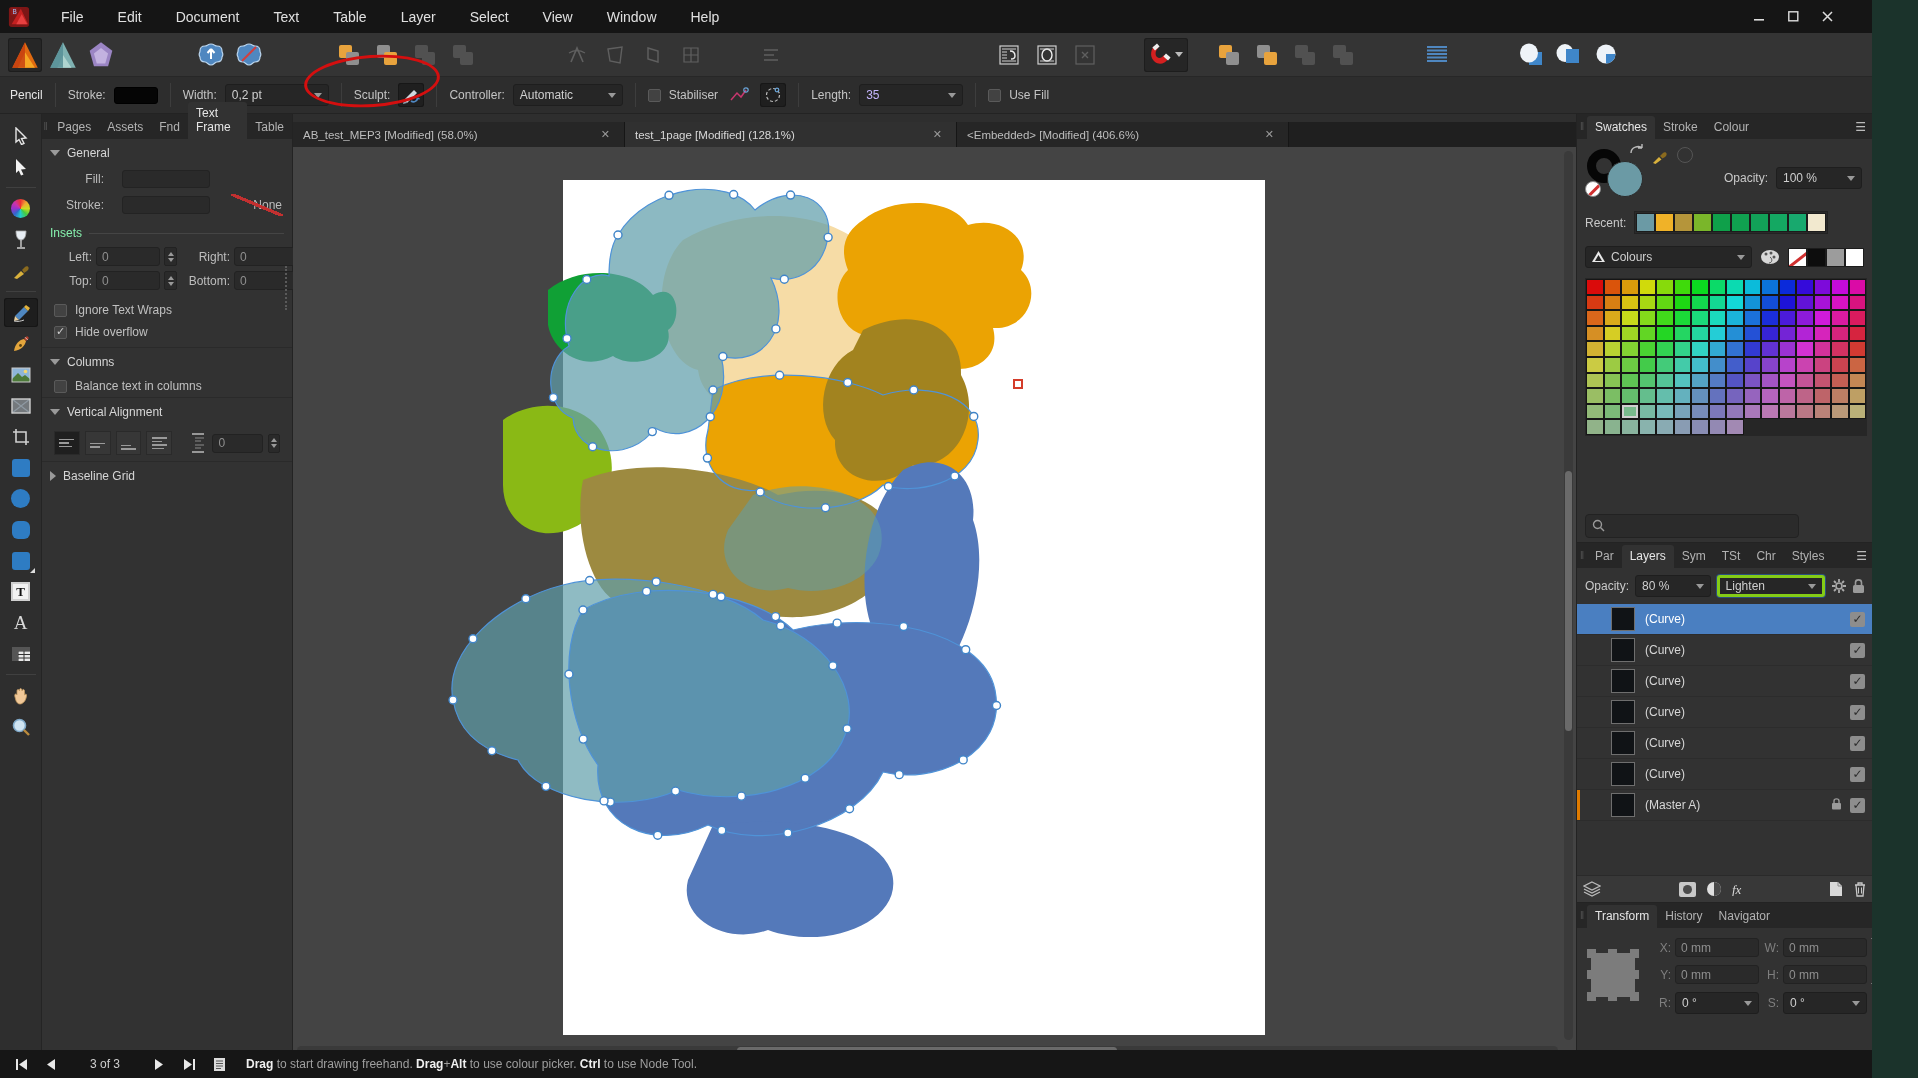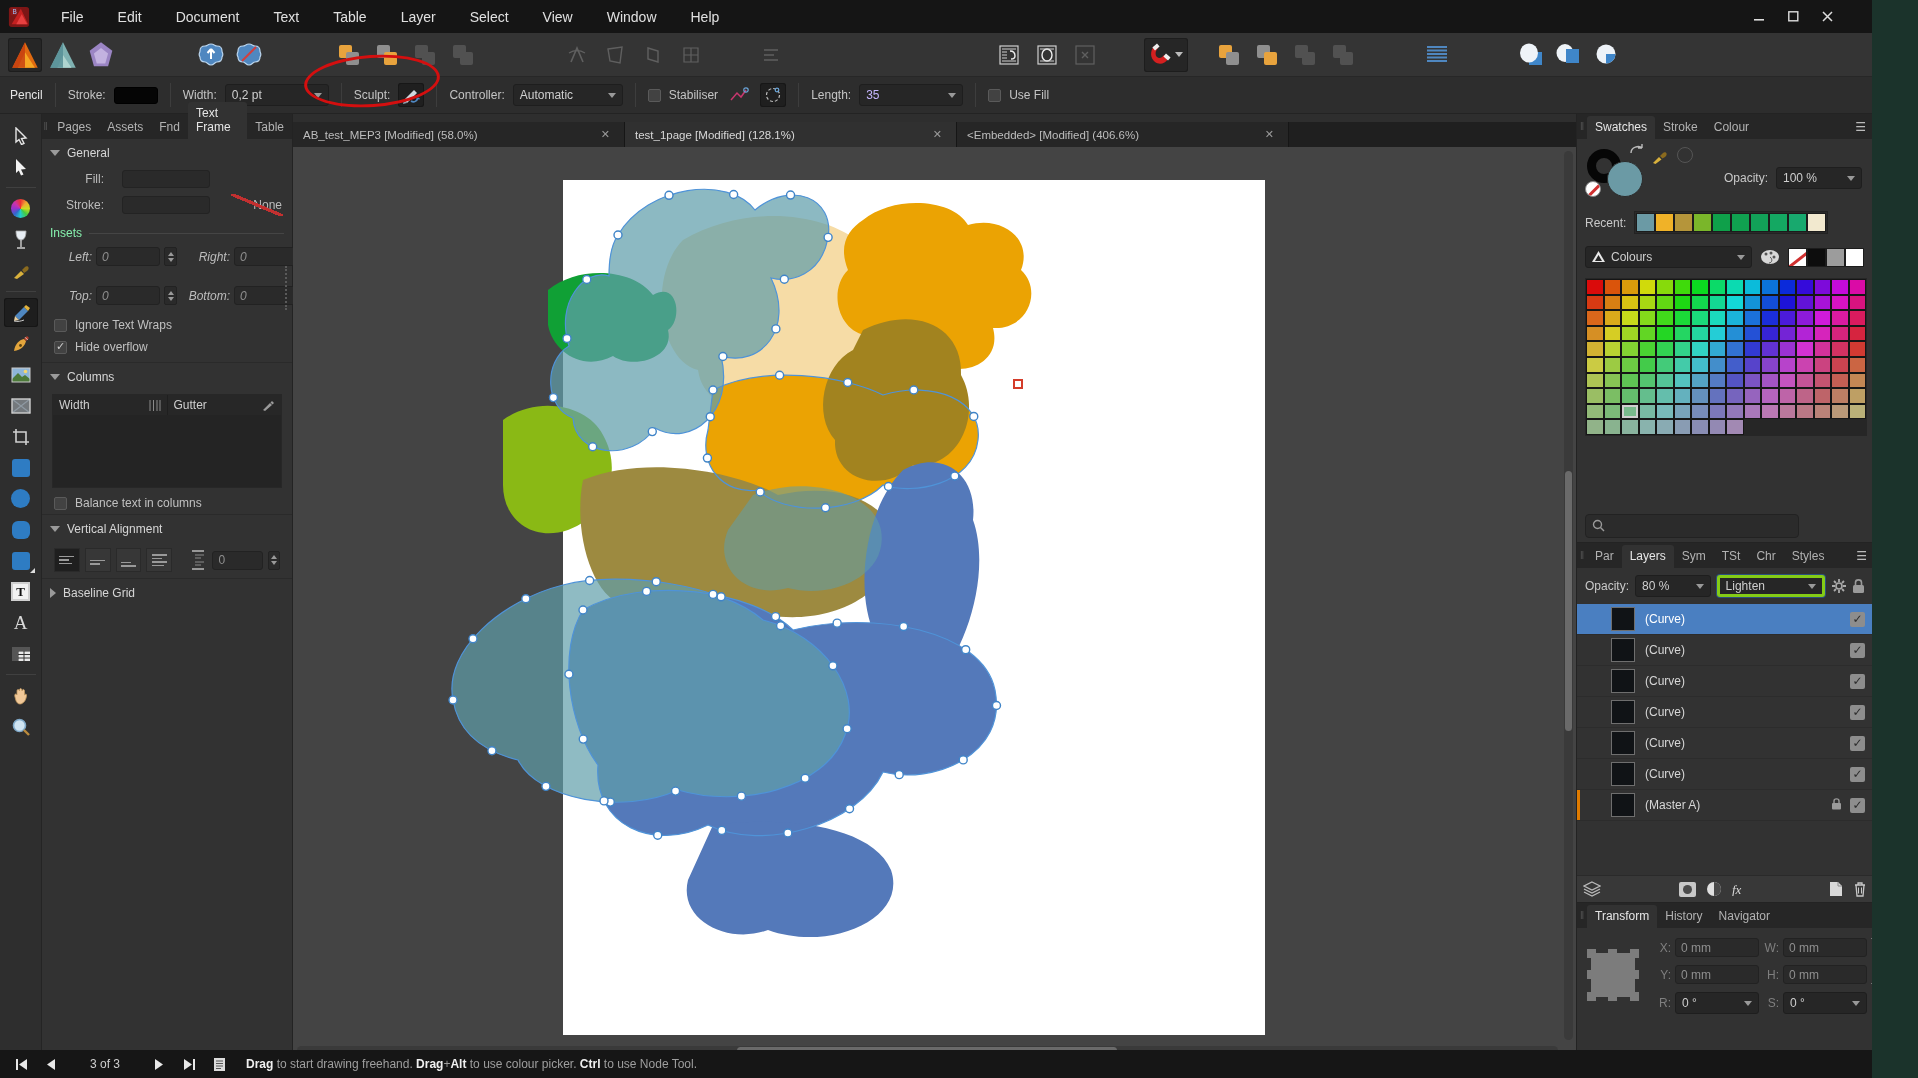--- a/index.html
+++ b/index.html
@@ -79,21 +79,21 @@
   .sec-head { display:flex; align-items:center; gap:7px; padding:7px 8px 6px; color:#d6d6d6; }
   .tri { width:0; height:0; border-left:5px solid transparent; border-right:5px solid transparent; border-top:6px solid #9a9a9a; }
   .tri.coll { border-top:5px solid transparent; border-bottom:5px solid transparent; border-left:6px solid #9a9a9a; border-right:none; }
   .frow { display:flex; align-items:center; gap:18px; padding:4px 10px; }
   .flabel { width:52px; text-align:right; color:#bdbdbd; flex:none; }
   .swatch-slot { width:88px; height:18px; background:#2a2a2a; border:1px solid #232323; border-radius:3px; }
   .stroke-preview { flex:1; height:18px; position:relative; }
   .stroke-preview .line { position:absolute; left:4px; right:4px; top:9px; height:1px; background:#6a6a6a; }
   .stroke-preview .slash { position:absolute; left:40%; top:-2px; width:52px; height:22px;
     background:linear-gradient(to top right, transparent 46%, #c23030 46%, #c23030 54%, transparent 54%); }
-  .inset-grid { display:grid; grid-template-columns:42px 64px 14px 48px 66px; gap:20px 4px; align-items:center; padding:3px 8px;font-style:italic; }
+  .inset-grid { display:grid; grid-template-columns:42px 64px 14px 48px 66px; gap:5px 4px; align-items:center; padding:3px 8px; }
   .ilabel { text-align:right; color:#bdbdbd; }
   .tinput { height:19px; background:#2a2a2a; border:1px solid #222; border-radius:3px; color:#8f8f8f;
     display:flex; align-items:center; padding:0 5px; }
   .stepper { width:13px; height:19px; background:#2a2a2a; border:1px solid #222; border-radius:2px;
     display:flex; flex-direction:column; align-items:center; justify-content:center; gap:2px; }
   .stepper i { width:0; height:0; border-left:3px solid transparent; border-right:3px solid transparent; }
   .stepper i.up { border-bottom:4px solid #999; } .stepper i.dn { border-top:4px solid #999; }
   .cb-row { display:flex; align-items:center; gap:8px; padding:4px 12px; color:#c0c0c0; }
   .sec-rule { display:flex; align-items:center; gap:7px; padding:8px 8px 4px; color:#86efac; }
   .sec-rule .rule { flex:1; height:1px; background:#454545; }
@@ -619,37 +619,20 @@
         <span class="cb"></span>
         <span>Ignore Text Wraps</span>
       </div>
       <div class="cb-row">
         <span class="cb on"></span>
         <span>Hide overflow</span>
       </div>
       <div class="sec-head" style="margin-top:4px; border-top:1px solid #2a2a2a">
         <span class="tri"></span>
         <span>Columns</span>
-      </div>
-      <div class="col-table">
-        <div class="col-thead">
-          <span class="col-th">
-            <span>Width</span>
-            <svg width="12" height="11" style="margin-left:auto">
-                <path d="M1 0 V11 M4.5 0 V11 M8 0 V11 M11 0 V11" stroke="#8a8a8a" stroke-width="1"></path>
-              </svg>
-          </span>
-          <span class="col-th">
-            <span>Gutter</span>
-            <svg width="13" height="12" style="margin-left:auto">
-                <path d="M1 11 L8 4 L10 6 L3 12 Z M8.5 3.5 L10 2 L12 4 L10.5 5.5 Z" fill="#9a9a9a"></path>
-              </svg>
-          </span>
-        </div>
-        <div class="col-body"></div>
       </div>
       <div class="cb-row">
         <span class="cb"></span>
         <span>Balance text in columns</span>
       </div>
       <div class="sec-head" style="border-top:1px solid #2a2a2a">
         <span class="tri"></span>
         <span>Vertical Alignment</span>
       </div>
       <div class="va-row">

